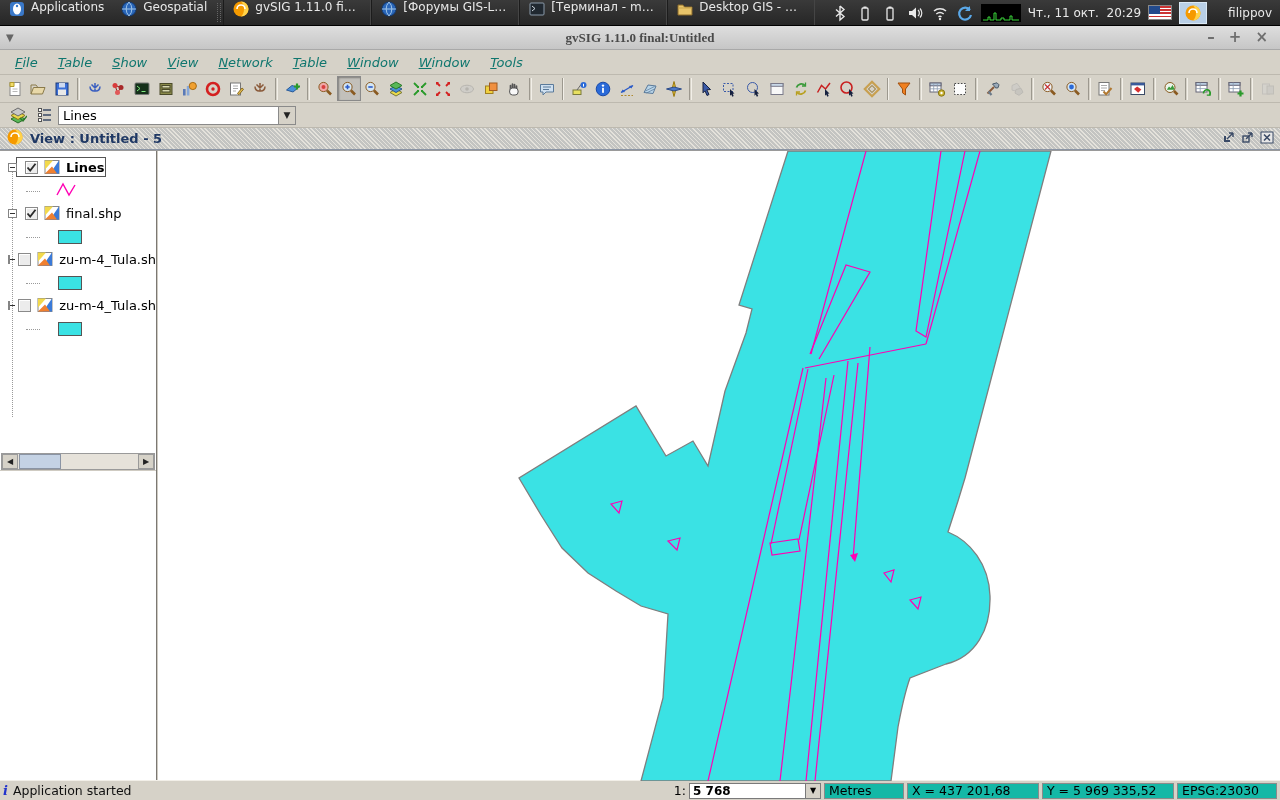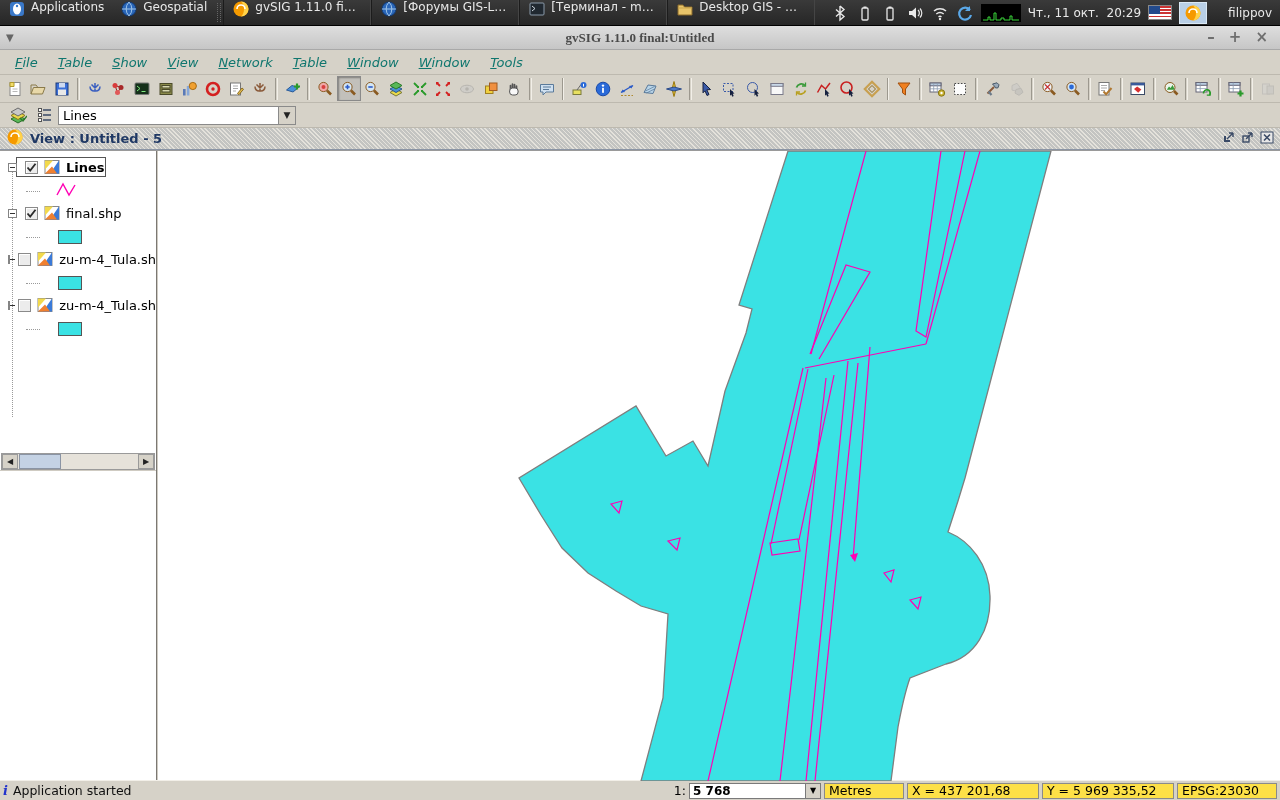--- a/index.html
+++ b/index.html
@@ -81,21 +81,21 @@
   .map svg { position:absolute; inset:0; }
 
   
   .statusbar { height:20px; background:#d6d2c8; border-top:1px solid #f2efe8; display:flex; align-items:center; padding:0 3px; gap:3px; }
   .smsg { display:flex; align-items:center; gap:5px; flex:1; font-size:12.5px; color:#111; }
   .iico { color:#2233cc; font-family:"DejaVu Serif",serif; font-style:italic; font-weight:bold; font-size:13px; }
   .scale-pre { font-size:12.5px; }
   .scombo { width:132px; height:16px; background:#fff; border:1px solid #7a7a7a; display:flex; align-items:center; }
   .scombo .sval { flex:1; padding-left:3px; font-weight:bold; font-size:12px; }
   .scombo .carr { width:15px; height:100%; background:#d6d2c8; border-left:1px solid #7a7a7a; display:flex; align-items:center; justify-content:center; font-size:8px; }
-  .scell { height:16px; border:1px solid #8a8a8a; background:#fde047; display:flex; align-items:center; padding:0 4px; font-size:12.5px; white-space:nowrap; }
+  .scell { height:16px; border:1px solid #8a8a8a; background:#14b8a6; display:flex; align-items:center; padding:0 4px; font-size:12.5px; white-space:nowrap; }
   .c-units { width:80px; } .c-x { width:132px; } .c-y { width:132px; } .c-epsg { width:100px; }
 </style>
 </head>
 <body>
 
 <div class="taskbar" id="taskbar">
     <div class="tb-menu">
       <span style="display: flex;">
         <svg width="18" height="18" viewBox="0 0 18 18">
           <rect x="2" y="2" width="14" height="14" rx="3" fill="#3a78c8"></rect>

